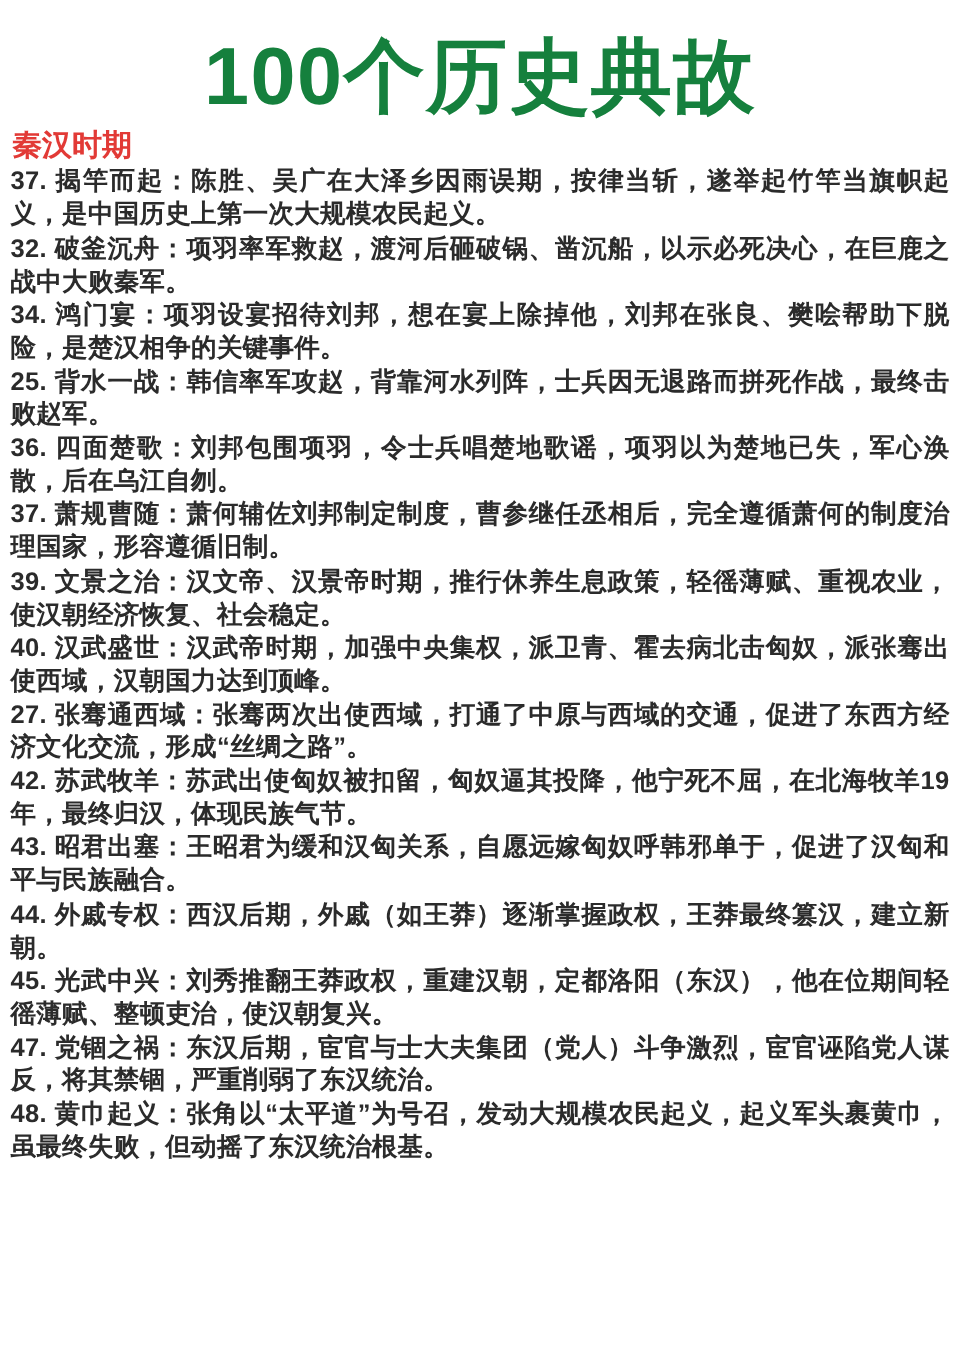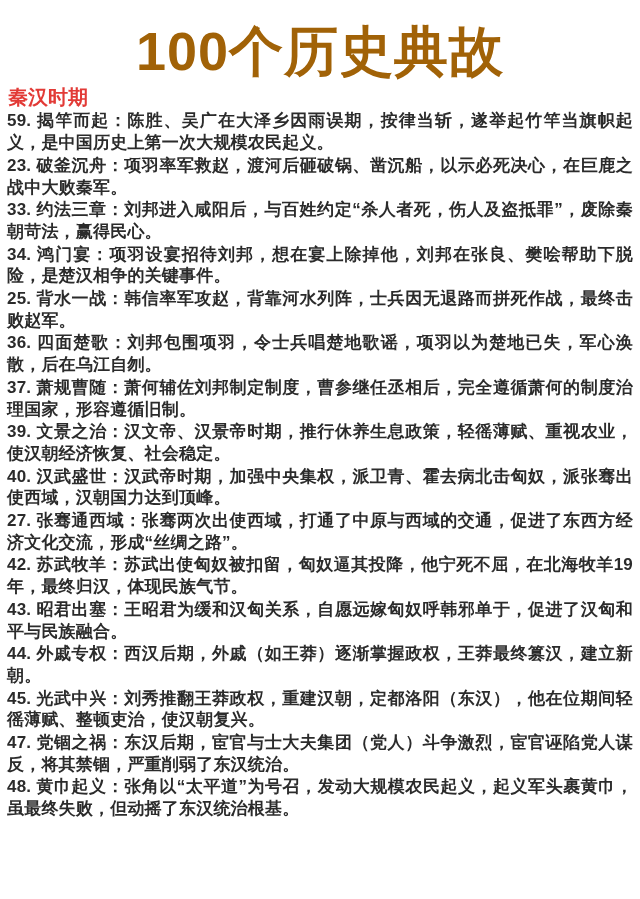--- a/index.html
+++ b/index.html
@@ -10,21 +10,21 @@
     overflow: hidden;
     font-family: "Liberation Sans", "DejaVu Sans", sans-serif;
   }
   .page {
     width: 640px;
     height: 899px;
     padding: 14px 7px 0 7px;
   }
   .page-title {
     text-align: center;
-    color: #a16207;
+    color: #15803d;
     font-size: 54px;
     font-weight: 900;
     letter-spacing: 1px;
     line-height: 1.1;
     margin: 8px 0 6px 0;
   }
   .section-heading {
     color: #e23a36;
     font-size: 20px;
     font-weight: 700;
@@ -44,23 +44,22 @@
     letter-spacing: 0.2px;
   }
 </style>
 </head>
 <body>
 
 <div class="page">
   <h1 class="page-title">100个历史典故</h1>
   <div class="section-heading">秦汉时期</div>
   <div class="allusion-list">
-      <p class="item">59. 揭竿而起：陈胜、吴广在大泽乡因雨误期，按律当斩，遂举起竹竿当旗帜起义，是中国历史上第一次大规模农民起义。</p>
-      <p class="item">23. 破釜沉舟：项羽率军救赵，渡河后砸破锅、凿沉船，以示必死决心，在巨鹿之战中大败秦军。</p>
-      <p class="item">33. 约法三章：刘邦进入咸阳后，与百姓约定“杀人者死，伤人及盗抵罪”，废除秦朝苛法，赢得民心。</p>
+      <p class="item">37. 揭竿而起：陈胜、吴广在大泽乡因雨误期，按律当斩，遂举起竹竿当旗帜起义，是中国历史上第一次大规模农民起义。</p>
+      <p class="item">32. 破釜沉舟：项羽率军救赵，渡河后砸破锅、凿沉船，以示必死决心，在巨鹿之战中大败秦军。</p>
       <p class="item">34. 鸿门宴：项羽设宴招待刘邦，想在宴上除掉他，刘邦在张良、樊哙帮助下脱险，是楚汉相争的关键事件。</p>
       <p class="item">25. 背水一战：韩信率军攻赵，背靠河水列阵，士兵因无退路而拼死作战，最终击败赵军。</p>
       <p class="item">36. 四面楚歌：刘邦包围项羽，令士兵唱楚地歌谣，项羽以为楚地已失，军心涣散，后在乌江自刎。</p>
       <p class="item">37. 萧规曹随：萧何辅佐刘邦制定制度，曹参继任丞相后，完全遵循萧何的制度治理国家，形容遵循旧制。</p>
       <p class="item">39. 文景之治：汉文帝、汉景帝时期，推行休养生息政策，轻徭薄赋、重视农业，使汉朝经济恢复、社会稳定。</p>
       <p class="item">40. 汉武盛世：汉武帝时期，加强中央集权，派卫青、霍去病北击匈奴，派张骞出使西域，汉朝国力达到顶峰。</p>
       <p class="item">27. 张骞通西域：张骞两次出使西域，打通了中原与西域的交通，促进了东西方经济文化交流，形成“丝绸之路”。</p>
       <p class="item">42. 苏武牧羊：苏武出使匈奴被扣留，匈奴逼其投降，他宁死不屈，在北海牧羊19年，最终归汉，体现民族气节。</p>
       <p class="item">43. 昭君出塞：王昭君为缓和汉匈关系，自愿远嫁匈奴呼韩邪单于，促进了汉匈和平与民族融合。</p>
       <p class="item">44. 外戚专权：西汉后期，外戚（如王莽）逐渐掌握政权，王莽最终篡汉，建立新朝。</p>

